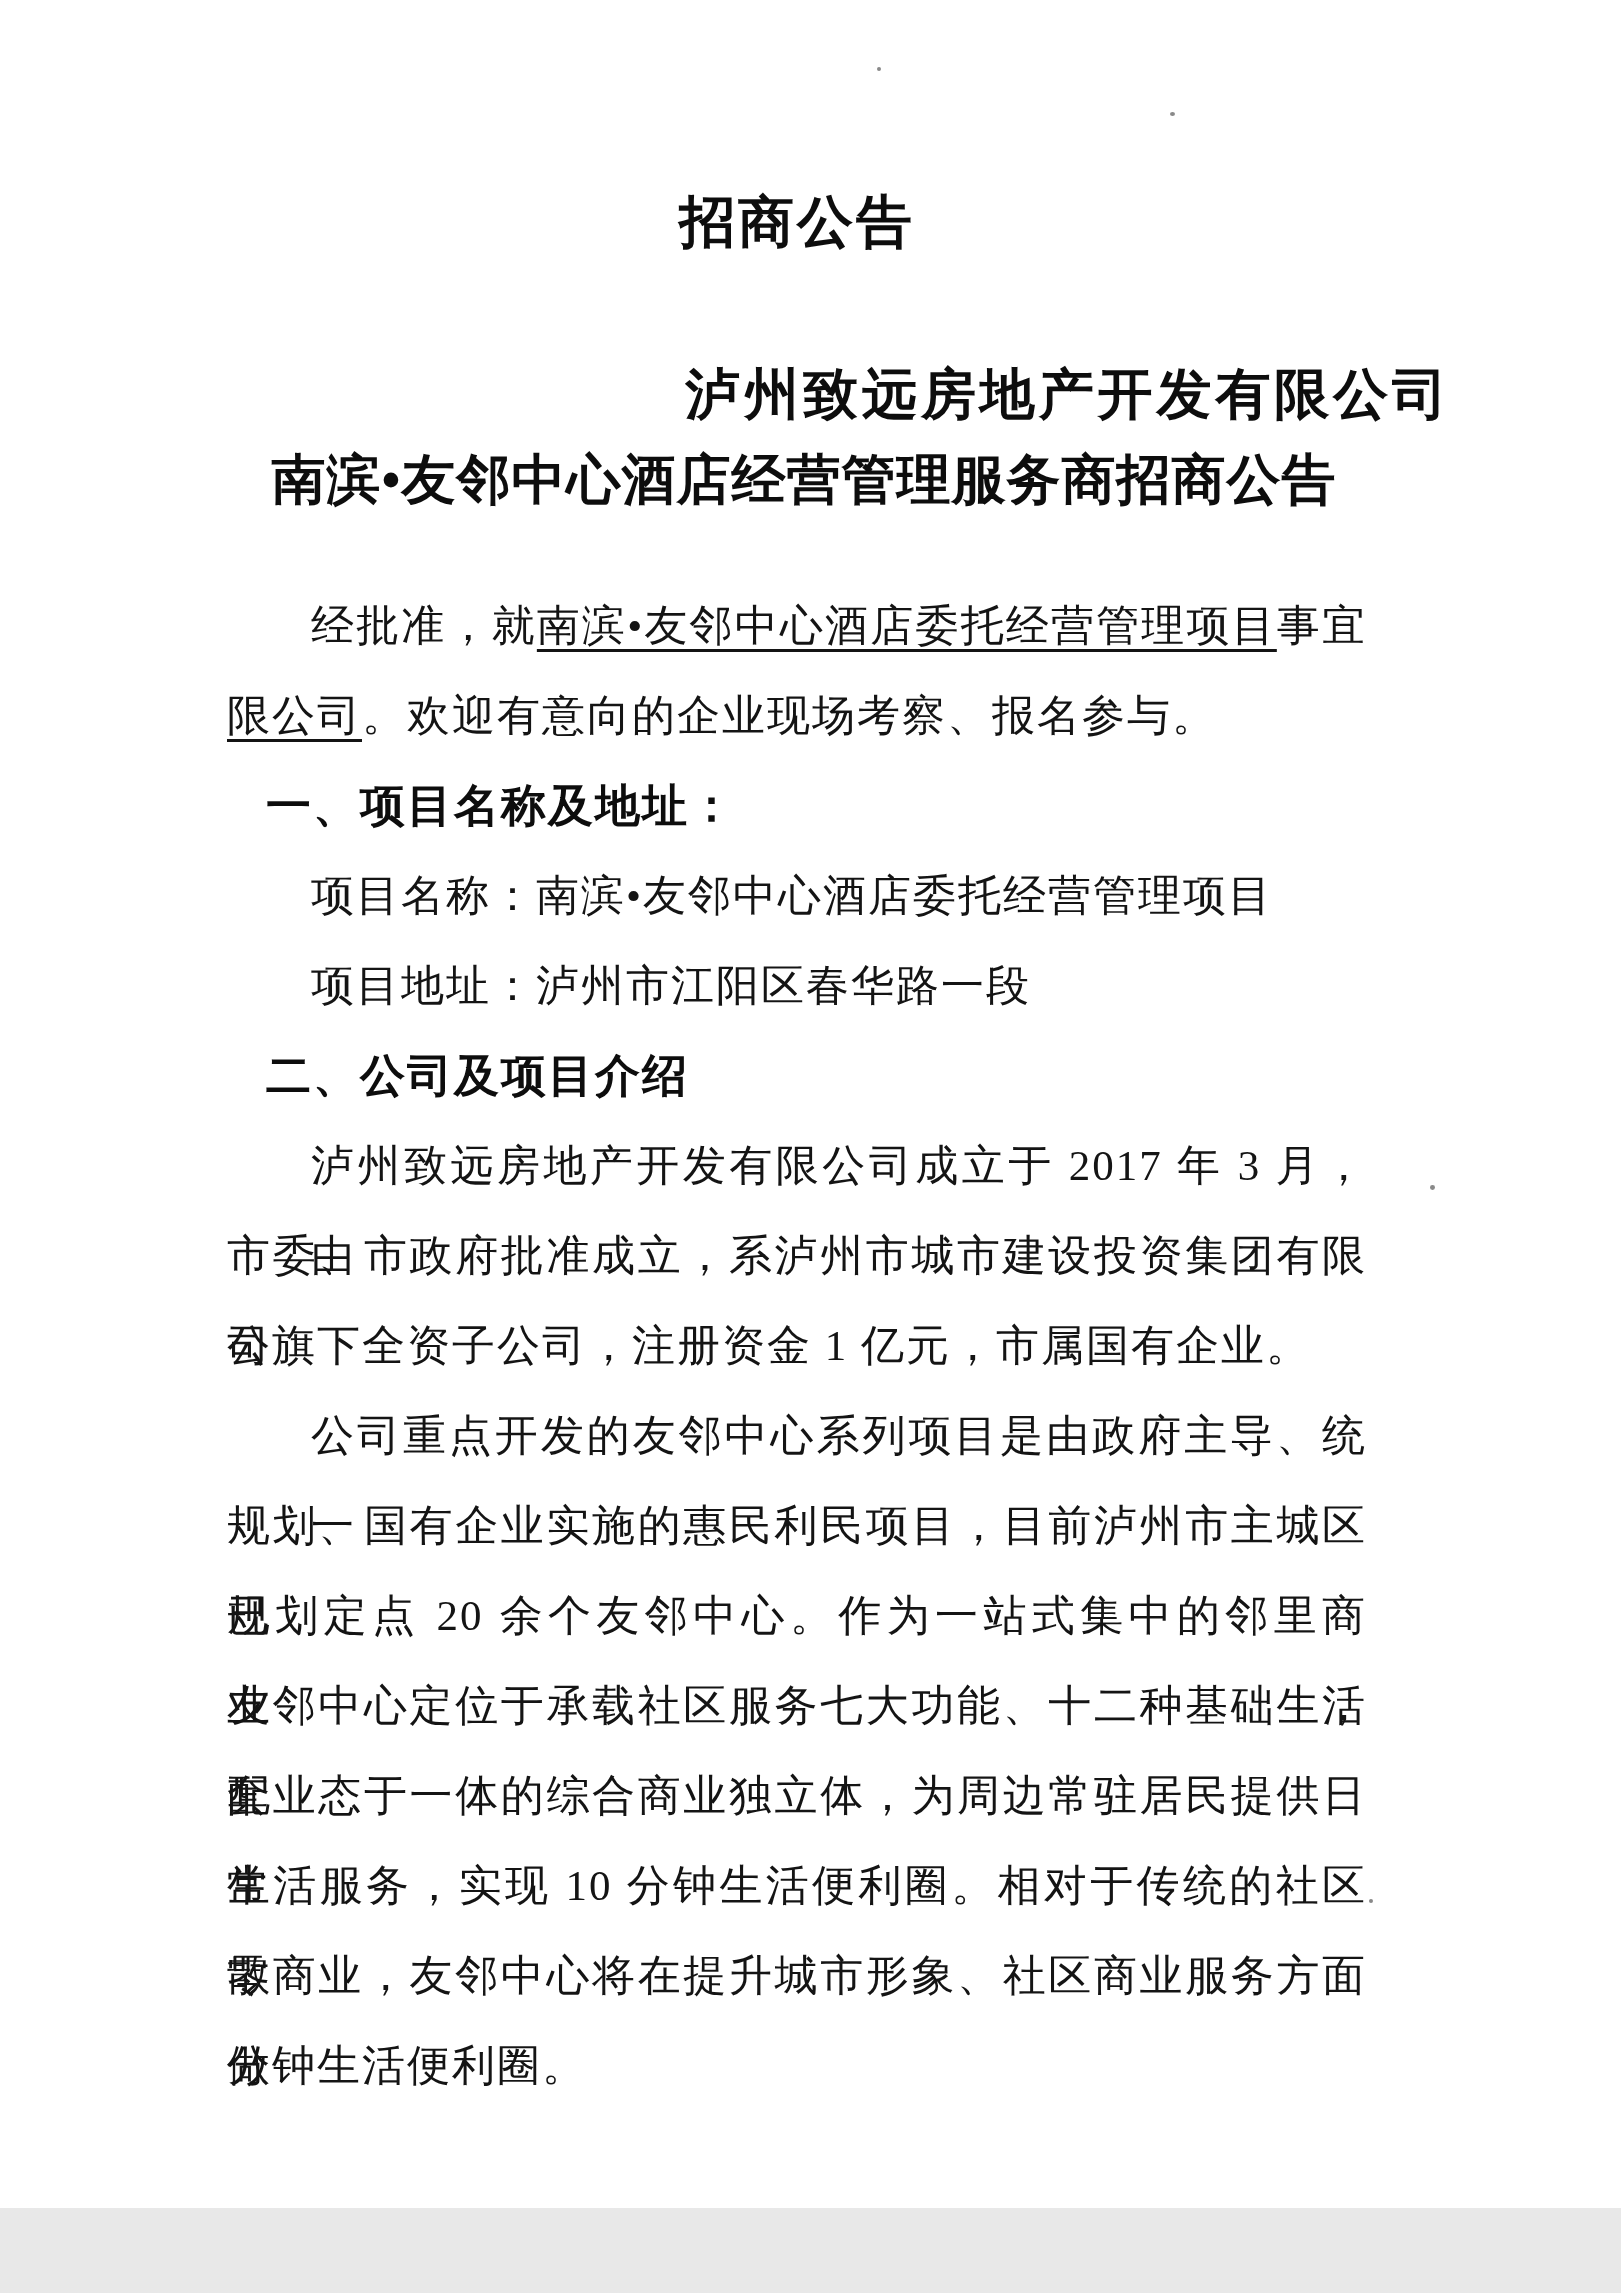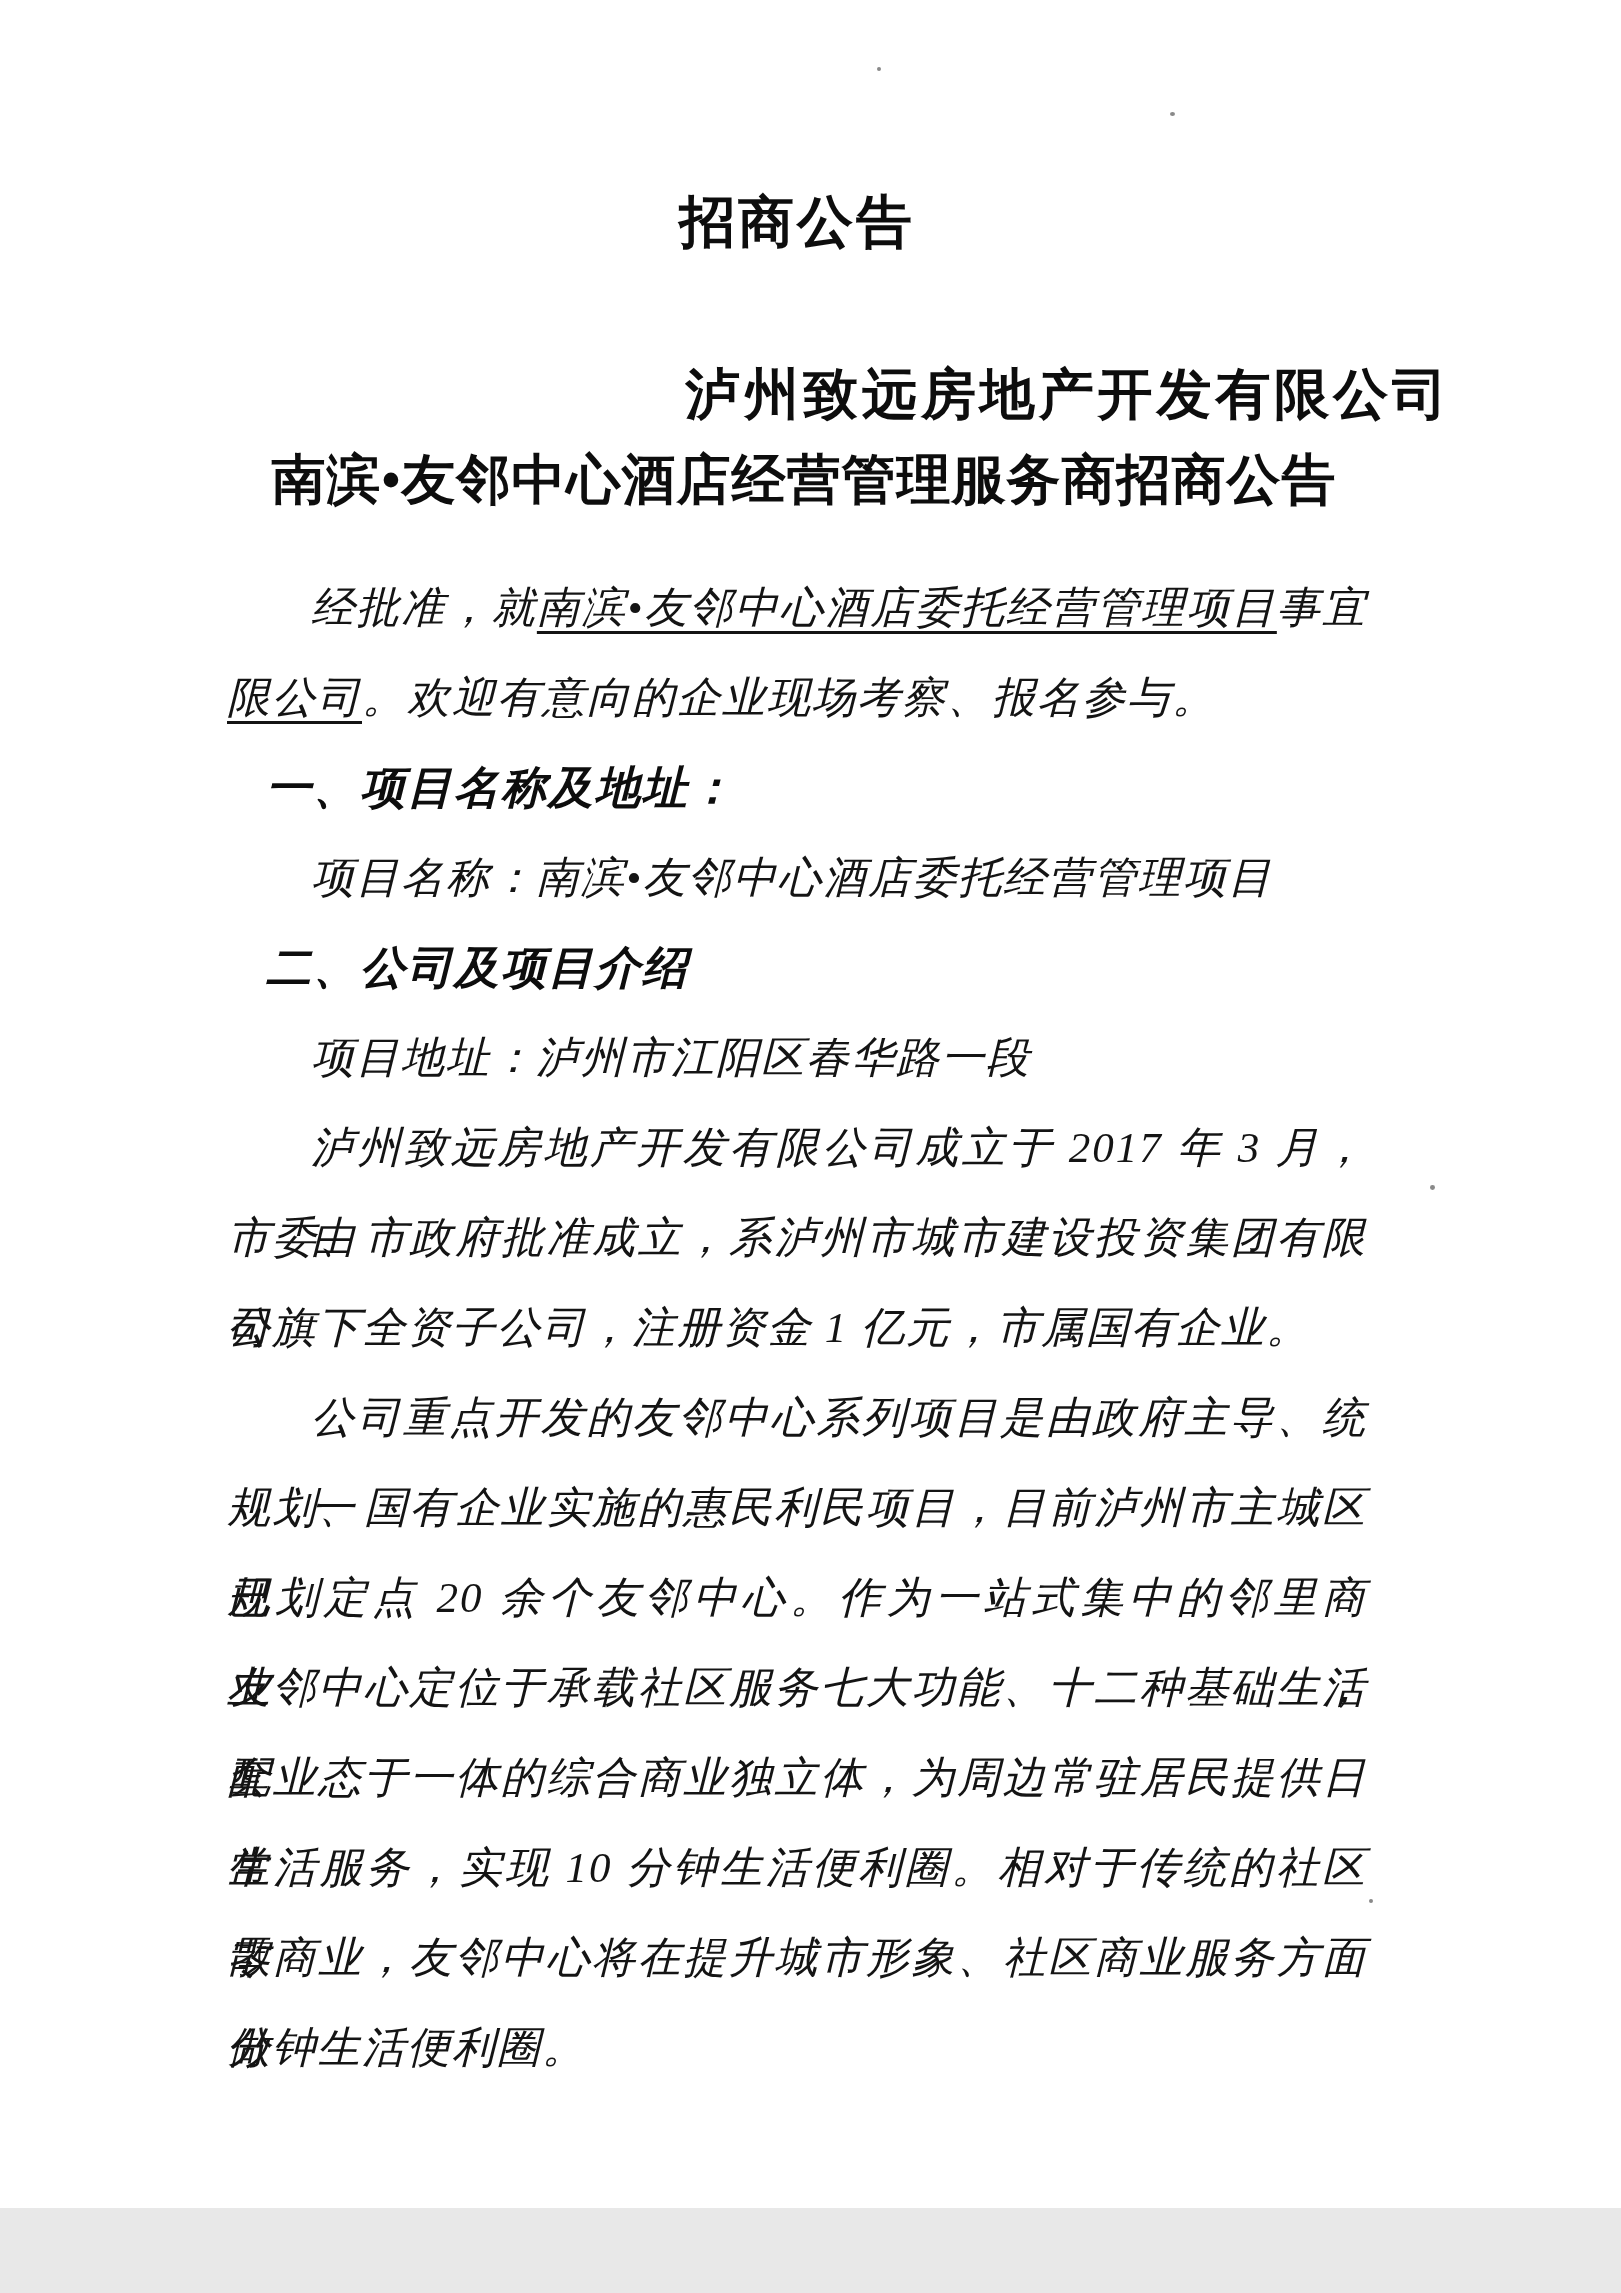--- a/index.html
+++ b/index.html
@@ -52,24 +52,23 @@
     text-align: center;
     font-size: 54px;
     font-weight: 800;
     letter-spacing: 1px;
     line-height: 63px;
     color: #0d0d0d;
   }
   
   .body-block {
     position: absolute;
-    top: 563px;
+    top: 581px;
     left: 227px;
     width: 1140px;
-    font-style: italic;
   }
   .line {
     height: 90px;
     line-height: 90px;
     font-size: 43px;
     letter-spacing: 2px;
     white-space: nowrap;
     color: #141414;
   }
   .line.j {
@@ -113,23 +112,23 @@
 
     <div class="line j ind-p"><span>经批准，就</span><span class="u">南滨•友邻中心酒店委托经营管理项目</span><span>事宜</span></div>
 
 
     <div class="line"><span class="u">限公司</span><span>。欢迎有意向的企业现场考察、报名参与。</span></div>
 
     <div class="line h ind-h">一、项目名称及地址：</div>
 
     <div class="line ind-p">项目名称：南滨•友邻中心酒店委托经营管理项目</div>
 
+    <div class="line ind-p">项目地址：泸州市江阳区春华路一段</div>
+
     <div class="line h ind-h">二、公司及项目介绍</div>
-
-    <div class="line ind-p">项目地址：泸州市江阳区春华路一段</div>
 
     <div class="line j ind-p">泸州致远房地产开发有限公司成立于 2017 年 3 月，由</div>
     <div class="line j">市委、市政府批准成立，系泸州市城市建设投资集团有限公</div>
     <div class="line">司旗下全资子公司，注册资金 1 亿元，市属国有企业。</div>
 
     <div class="line j ind-p">公司重点开发的友邻中心系列项目是由政府主导、统一</div>
     <div class="line j">规划、国有企业实施的惠民利民项目，目前泸州市主城区已</div>
     <div class="line j">规划定点 20 余个友邻中心。作为一站式集中的邻里商业，</div>
     <div class="line j">友邻中心定位于承载社区服务七大功能、十二种基础生活配</div>
     <div class="line j">套业态于一体的综合商业独立体，为周边常驻居民提供日常</div>

